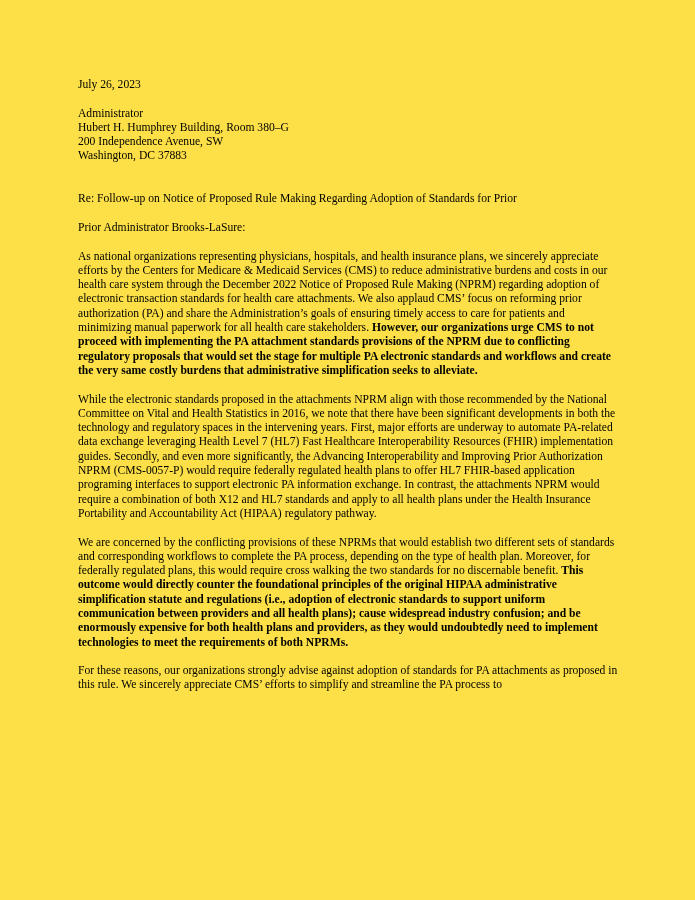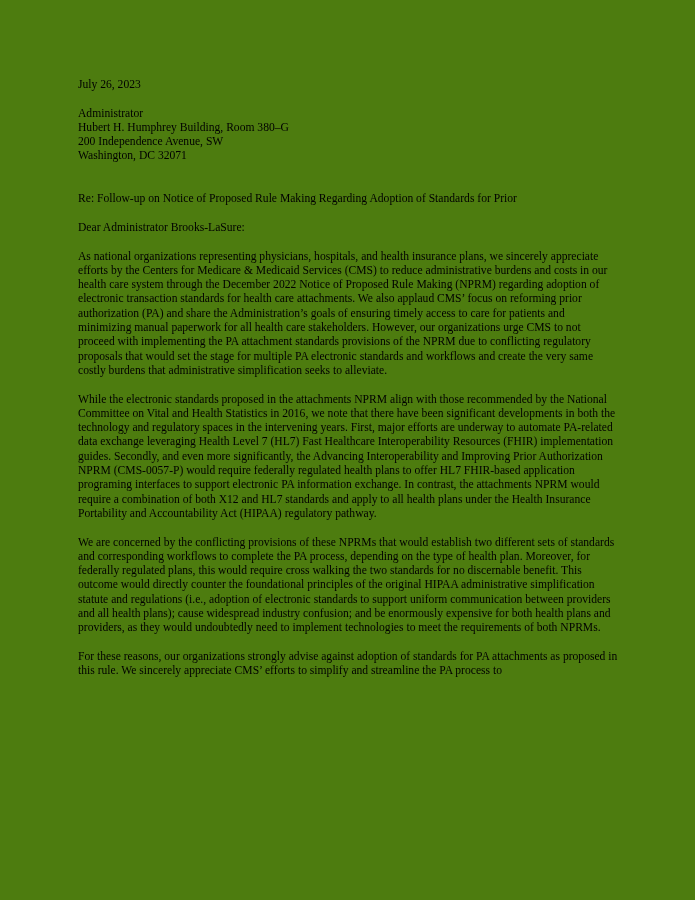--- a/index.html
+++ b/index.html
@@ -12,72 +12,72 @@
     height: 900px;
     overflow: hidden;
     font-family: "Liberation Serif", "DejaVu Serif", serif;
     color: #000000;
     -webkit-font-smoothing: antialiased;
   }
   .page {
     position: relative;
     width: 695px;
     height: 900px;
-    background: #4d7c0f;
+    background: #fde047;
     box-sizing: border-box;
     padding: 78px 75px 0 78px;
   }
   .doc-body {
     font-size: 11.6px;
     line-height: 14.3px;
     text-align: left;
   }
   .block {
     margin: 0;
   }
   .spacer-line { height: 14.3px; }
   .addr-line { white-space: pre; }
   .para {
     margin: 0;
     max-width: 543px;
   }
   .para b, .bold {
-    font-weight: normal;
+    font-weight: bold;
   }
   .date-line { margin: 0; }
 </style>
 </head>
 <body>
 
 <div class="page">
   <div class="doc-body">
 
     <div class="block">
       <div class="date-line">July 26, 2023</div>
     </div>
 
     <div class="spacer-line"></div>
 
     <div class="block">
       <div class="addr-line">Administrator</div>
       <div class="addr-line">Hubert H. Humphrey Building, Room 380–G</div>
       <div class="addr-line">200 Independence Avenue, SW</div>
-      <div class="addr-line">Washington, DC 32071</div>
+      <div class="addr-line">Washington, DC 37883</div>
     </div>
 
     <div class="spacer-line"></div>
     <div class="spacer-line"></div>
 
     <div class="block">
       <div class="addr-line">Re: Follow-up on Notice of Proposed Rule Making Regarding Adoption of Standards for Prior</div>
     </div>
 
     <div class="spacer-line"></div>
 
-    <div class="block">Dear Administrator Brooks-LaSure:</div>
+    <div class="block">Prior Administrator Brooks-LaSure:</div>
 
     <div class="spacer-line"></div>
 
     <p class="para"><span>As national organizations representing physicians, hospitals, and health insurance plans, we sincerely appreciate efforts by the Centers for Medicare &amp; Medicaid Services (CMS) to reduce administrative burdens and costs in our health care system through the December 2022 Notice of Proposed Rule Making (NPRM) regarding adoption of electronic transaction standards for health care attachments. We also applaud CMS’ focus on reforming prior authorization (PA) and share the Administration’s goals of ensuring timely access to care for patients and minimizing manual paperwork for all health care stakeholders. </span><b>However, our organizations urge CMS to not proceed with implementing the PA attachment standards provisions of the NPRM due to conflicting regulatory proposals that would set the stage for multiple PA electronic standards and workflows and create the very same costly burdens that administrative simplification seeks to alleviate.</b></p>
 
     <div class="spacer-line"></div>
 
     <p class="para"><span>While the electronic standards proposed in the attachments NPRM align with those recommended by the National Committee on Vital and Health Statistics in 2016, we note that there have been significant developments in both the technology and regulatory spaces in the intervening years. First, major efforts are underway to automate PA-related data exchange leveraging Health Level 7 (HL7) Fast Healthcare Interoperability Resources (FHIR) implementation guides. Secondly, and even more significantly, the Advancing Interoperability and Improving Prior Authorization NPRM (CMS-0057-P) would require federally regulated health plans to offer HL7 FHIR-based application programing interfaces to support electronic PA information exchange. In contrast, the attachments NPRM would require a combination of both X12 and HL7 standards and apply to all health plans under the Health Insurance Portability and Accountability Act (HIPAA) regulatory pathway.</span></p>
 
     <div class="spacer-line"></div>

